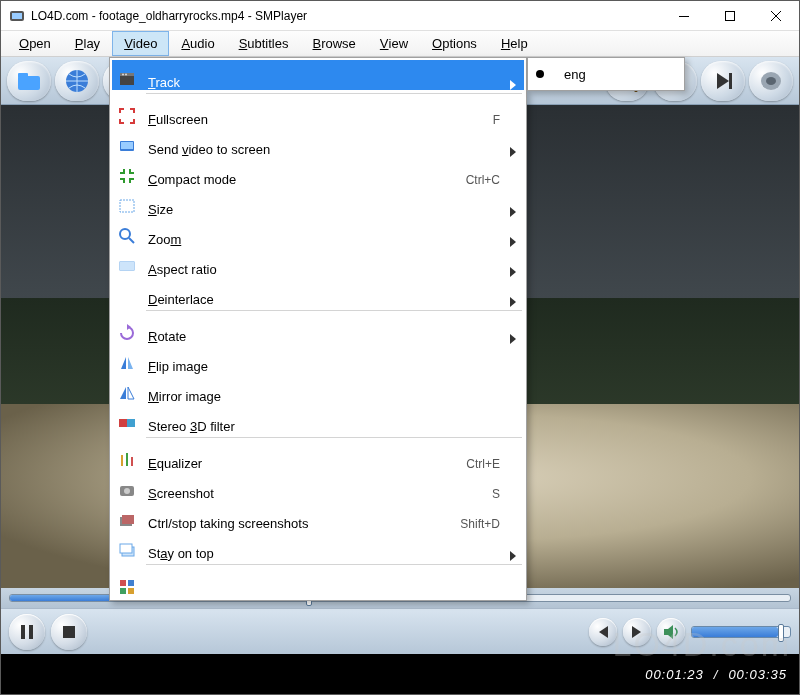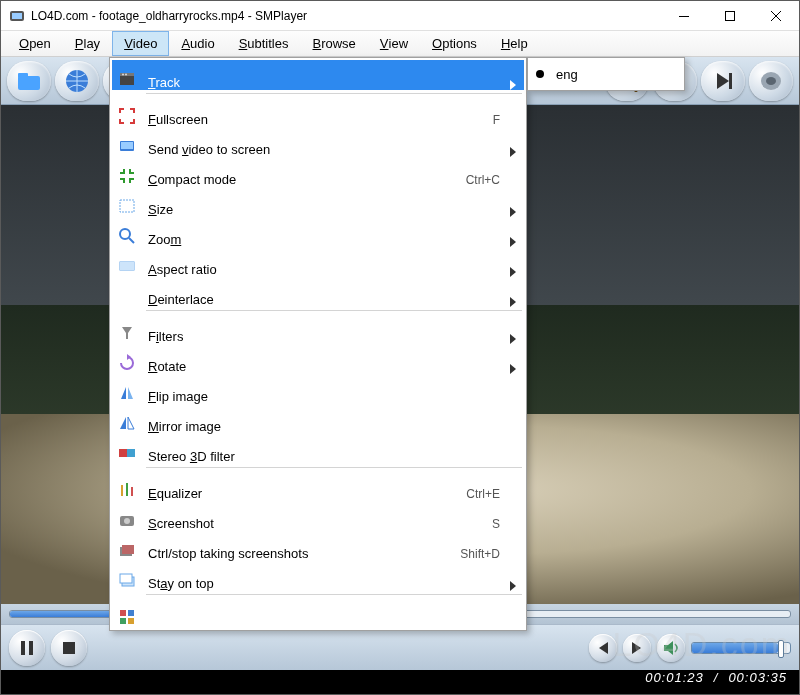--- a/index.html
+++ b/index.html
@@ -42,38 +42,38 @@
 
 .controls-row { height: 46px; background: linear-gradient(#d8e4ef,#b6c7d8); display:flex; align-items:center; padding:0 8px; gap:6px; border-top:1px solid #aab9ca; }
 .cbtn { width:36px; height:36px; border-radius:50%; background: radial-gradient(circle at 30% 30%, #fff,#d4dde7 55%,#a7b6c7); box-shadow: inset 0 1px 1px #fff, 0 1px 2px rgba(0,0,0,.3); display:flex; align-items:center; justify-content:center; }
 .cbtn.small { width:28px; height:28px; }
 .controls-row .spacer { flex:1; }
 .vol-track { width:100px; height:12px; border:1px solid #6a89a8; border-radius:3px; background:#eaf0f6; position:relative; }
 .vol-fill { position:absolute; left:0; top:0; bottom:0; width:88%; background: linear-gradient(#6da7e8,#3a7dd8); border-radius:2px; }
 .vol-thumb{ position:absolute; left:88%; top:-3px; width:6px; height:18px; background:#fff; border:1px solid #5a7a9a; border-radius:2px;}
 
 
-.statusbar { height: 24px; background:#000; color:#fff; display:flex; align-items:flex-start; justify-content:flex-end; padding:0 12px; font-style: italic; font-family: Georgia, serif; font-size:20px; letter-spacing:1px; gap:6px;}
+.statusbar { height: 40px; background:#000; color:#fff; display:flex; align-items:center; justify-content:flex-end; padding:0 12px; font-style: italic; font-family: Georgia, serif; font-size:20px; letter-spacing:1px; gap:6px;}
 .statusbar .sep { padding: 0 4px; }
 
 
 .dropdown { position:absolute; left:108px; top:56px; width:418px; background:#fff; border:1px solid #a0a0a0; box-shadow: 3px 3px 6px rgba(0,0,0,.25); z-index:10; padding:2px; }
 .drow { height:30px; display:flex; align-items:flex-end; padding:0 8px 0 4px; cursor:default; position:relative; }
 .drow.hl { background:#2d89ef; color:#fff; }
 .drow .dicon { width:22px; height:22px; margin-right:10px; display:flex; align-items:center; justify-content:center; }
 .drow .dlabel { flex:1; }
 .drow .dlabel .ul { text-decoration: underline; }
 .drow .dshort { color:#555; margin-right:16px; font-size:12px;}
 .drow .darrow { width:0; height:0; border-left:6px solid #333; border-top:5px solid transparent; border-bottom:5px solid transparent; margin-left:auto; }
 .drow.hl .darrow { border-left-color:#fff; }
 .dsep { height:1px; background:#d4d4d4; margin:3px 2px 3px 34px; }
 
 
 .submenu { position:absolute; left:526px; top:56px; width:158px; background:#fff; border:1px solid #a0a0a0; box-shadow:3px 3px 6px rgba(0,0,0,.25); z-index:11; padding:2px;}
-.submenu .srow { height:28px; display:flex; align-items:center; padding:0 10px 0 6px; gap:12px;}
+.submenu .srow { height:28px; display:flex; align-items:center; padding:0 10px 0 6px; gap:20px;}
 .submenu .srow .bullet { width:8px; height:8px; border-radius:50%; background:#000;}
 .submenu .srow .slabel { flex:1; }
 
 
 .watermark { position:absolute; right:8px; bottom:30px; color:rgba(200,200,200,.28); font-size:34px; font-weight:400; letter-spacing:2px; pointer-events:none; z-index:3;margin-top:36px;}
 </style>
 </head>
 <body>
 
 <div class="window">
@@ -291,29 +291,20 @@
       </div>
       <div class="drow">
         <span class="dicon"></span>
         <span class="dlabel"><span class="ul">D</span>einterlace</span>
         <span class="darrow"></span>
       </div>
       <div class="dsep"></div>
       <div class="drow">
         <span class="dicon">
           <svg width="18" height="18">
-            <polygon points="4,3 14,3 10,9 10,15 8,15 8,9" fill="#888"></polygon>
-          </svg>
-        </span>
-        <span class="dlabel">F<span class="ul">i</span>lters</span>
-        <span class="darrow"></span>
-      </div>
-      <div class="drow">
-        <span class="dicon">
-          <svg width="18" height="18">
             <path d="M9 3 A6 6 0 1 1 3 9" fill="none" stroke="#9a6ad8" stroke-width="2"></path>
             <polygon points="9,0 9,6 13,3" fill="#9a6ad8"></polygon>
           </svg>
         </span>
         <span class="dlabel"><span class="ul">R</span>otate</span>
         <span class="darrow"></span>
       </div>
       <div class="drow">
         <span class="dicon">
           <svg width="18" height="18">

